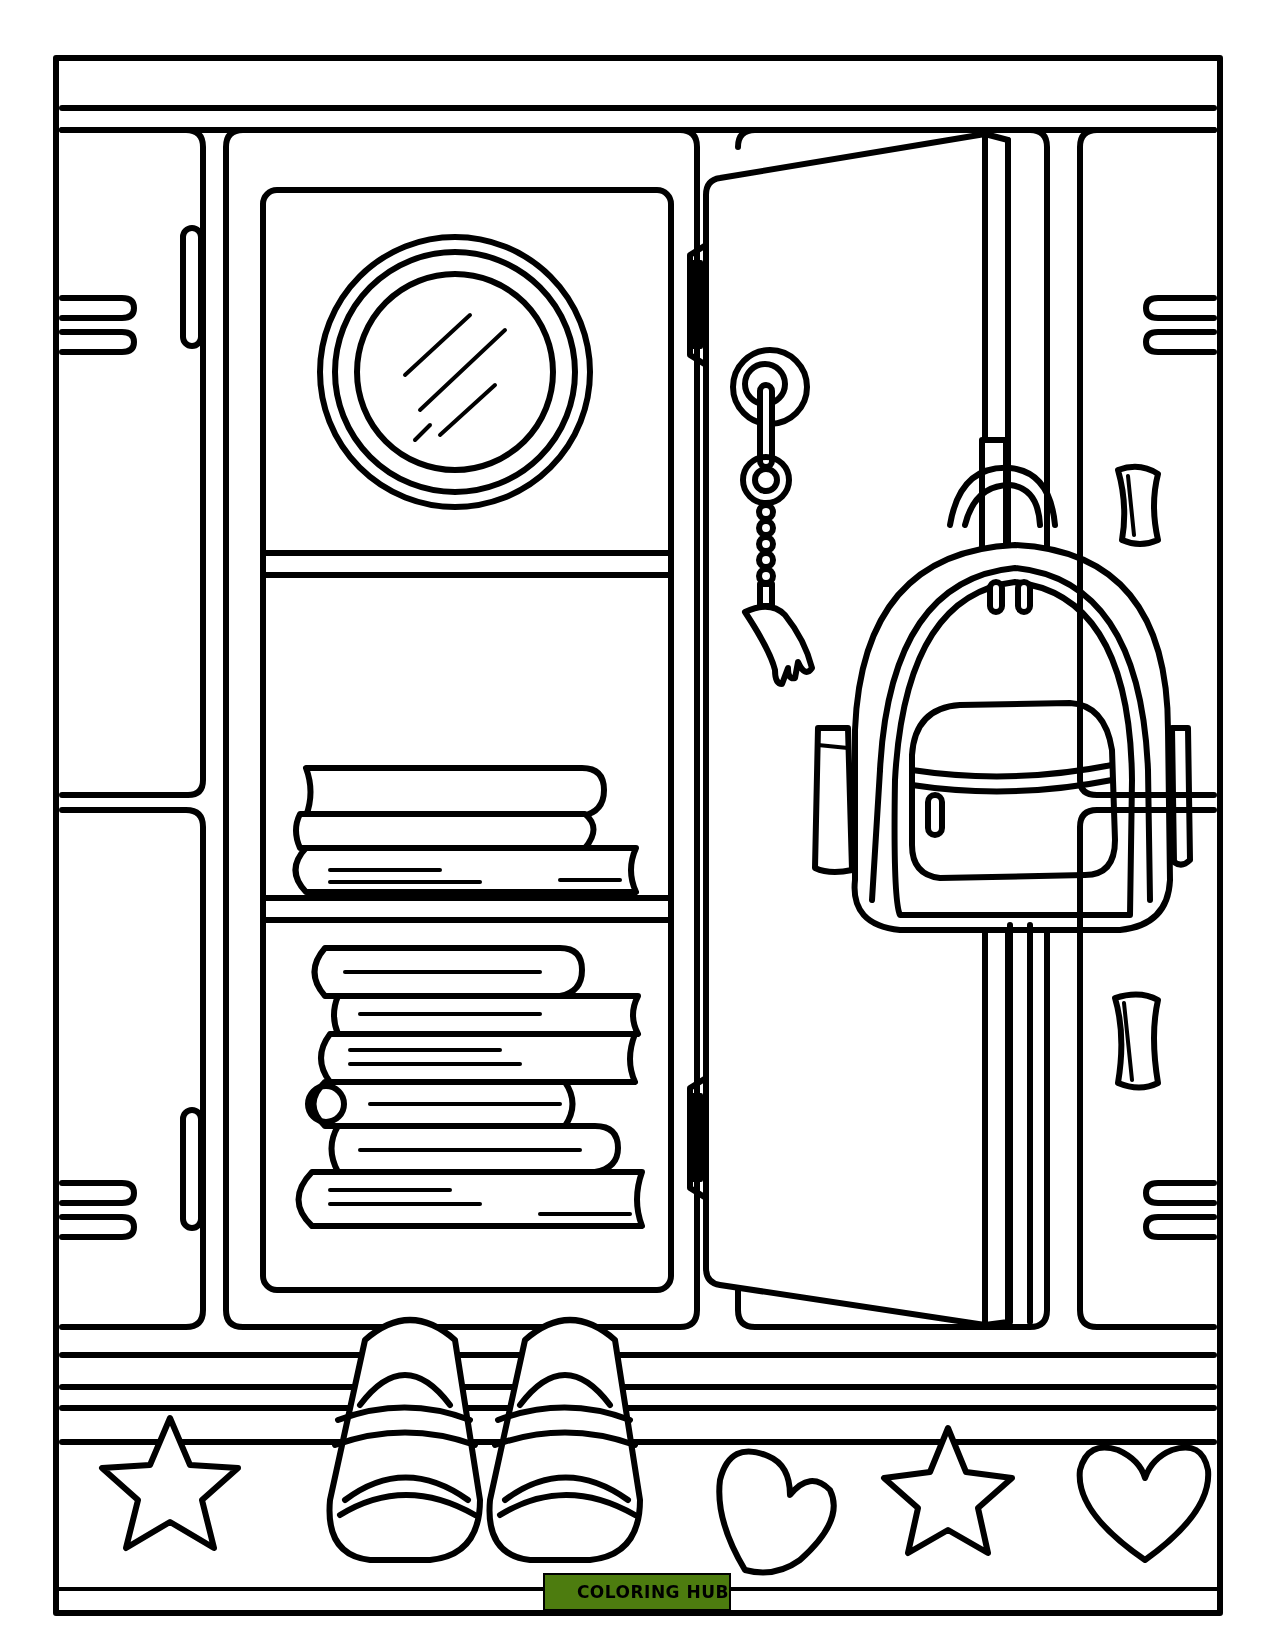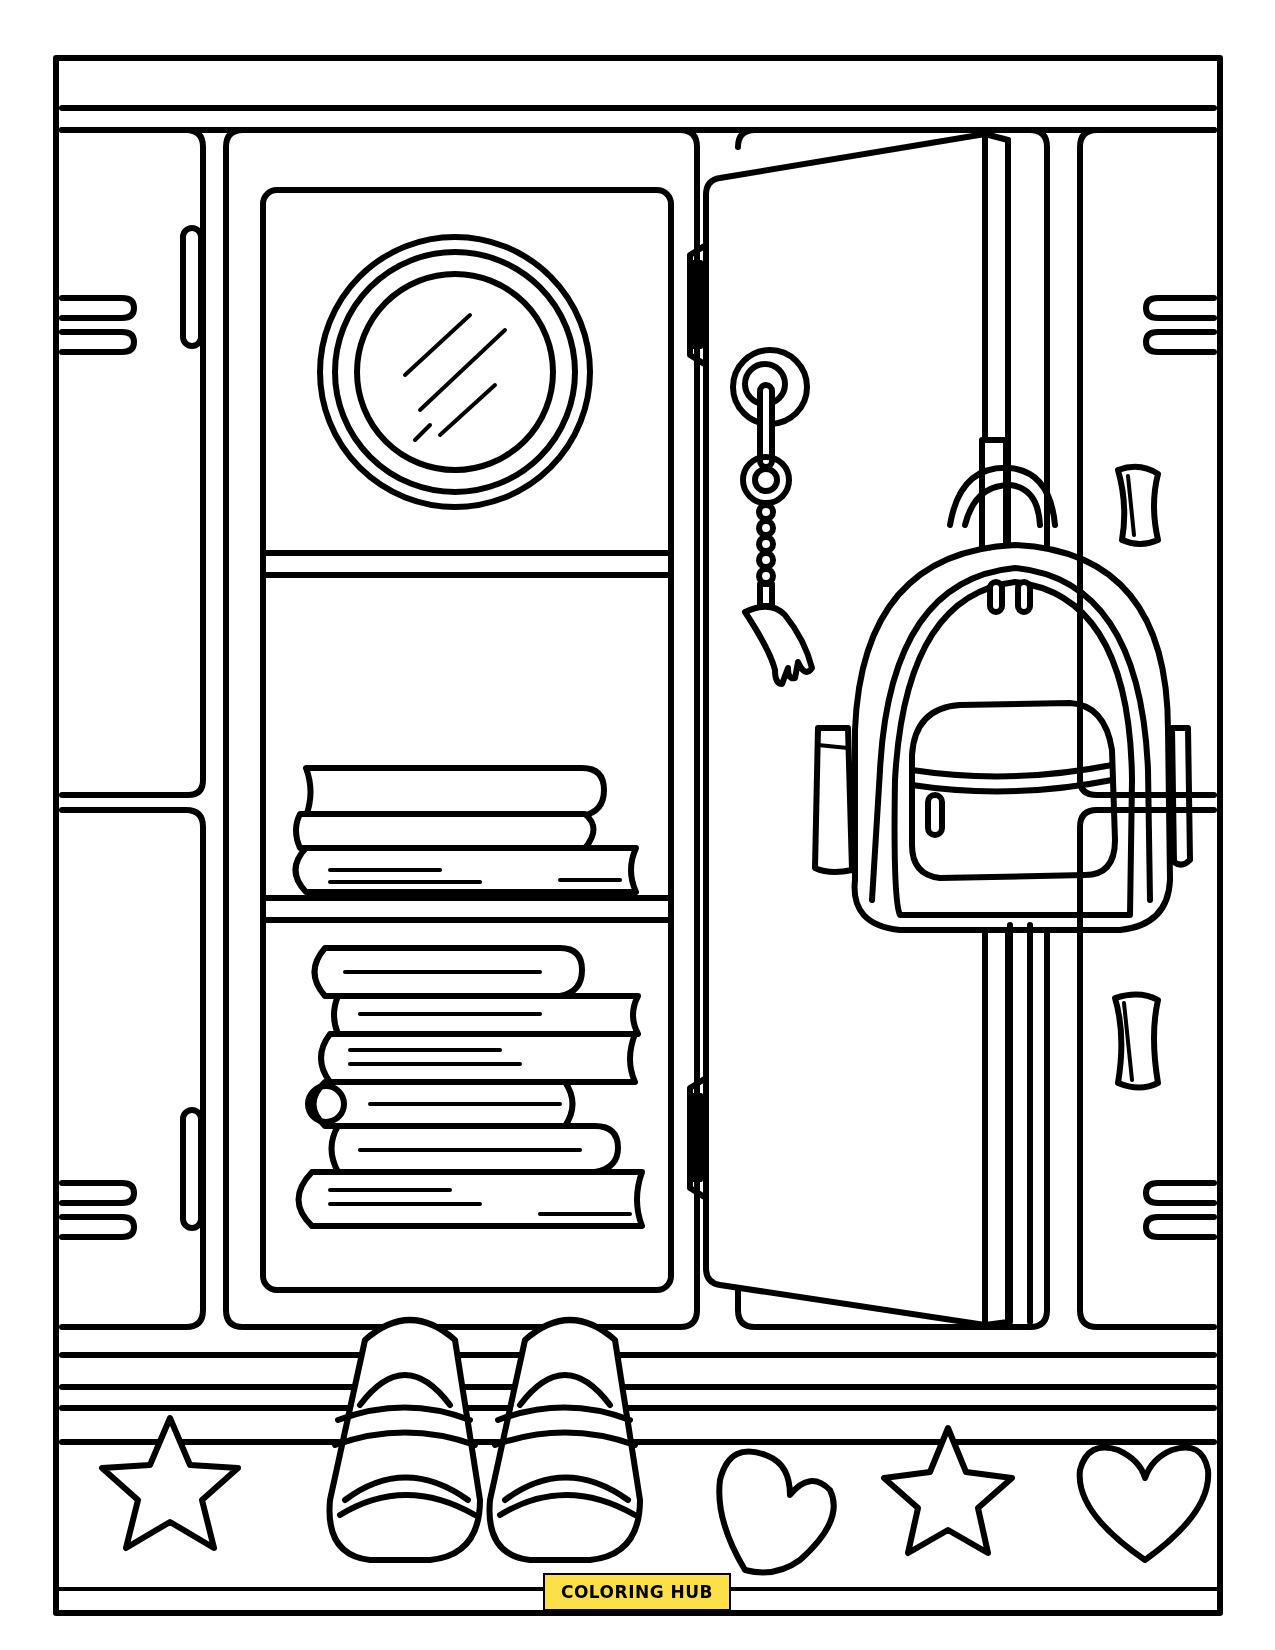--- a/index.html
+++ b/index.html
@@ -2,22 +2,22 @@
 <html><head>
 <meta charset="utf-8">
 <style>
   html,body{margin:0;padding:0;background:#ffffff;}
   body{width:1275px;height:1650px;position:relative;overflow:hidden;font-family:"DejaVu Sans",sans-serif;}
   #art{position:absolute;left:0;top:0;width:1275px;height:1650px;}
   #art *{vector-effect:non-scaling-stroke;}
   .s{fill:none;stroke:#000;stroke-width:6;stroke-linecap:round;stroke-linejoin:round;}
   .t{fill:none;stroke:#000;stroke-width:4;stroke-linecap:round;stroke-linejoin:round;}
   .w{fill:#fff;stroke:#000;stroke-width:6;stroke-linejoin:round;stroke-linecap:round;}
-  .badge{position:absolute;left:543px;top:1573px;width:188px;height:38px;border:2px solid #000;background:#fde047;
-         display:flex;align-items:center;justify-content:center;box-sizing:border-box;}
+  .badge{position:absolute;left:543px;top:1573px;width:188px;height:38px;border:2px solid #000;background:#4d7c0f;
+         display:flex;align-items:center;justify-content:flex-end;box-sizing:border-box;}
   .badge span{font-family:"DejaVu Sans",sans-serif;font-weight:bold;font-size:17px;letter-spacing:0.5px;color:#000;}
 </style>
 </head>
 <body>
 
 <svg id="art" viewBox="0 0 1275 1650" xmlns="http://www.w3.org/2000/svg">
 
   <rect x="56" y="58" width="1164" height="1555" class="s"></rect>
 
   <line x1="62" y1="108" x2="1214" y2="108" class="s"></line>

